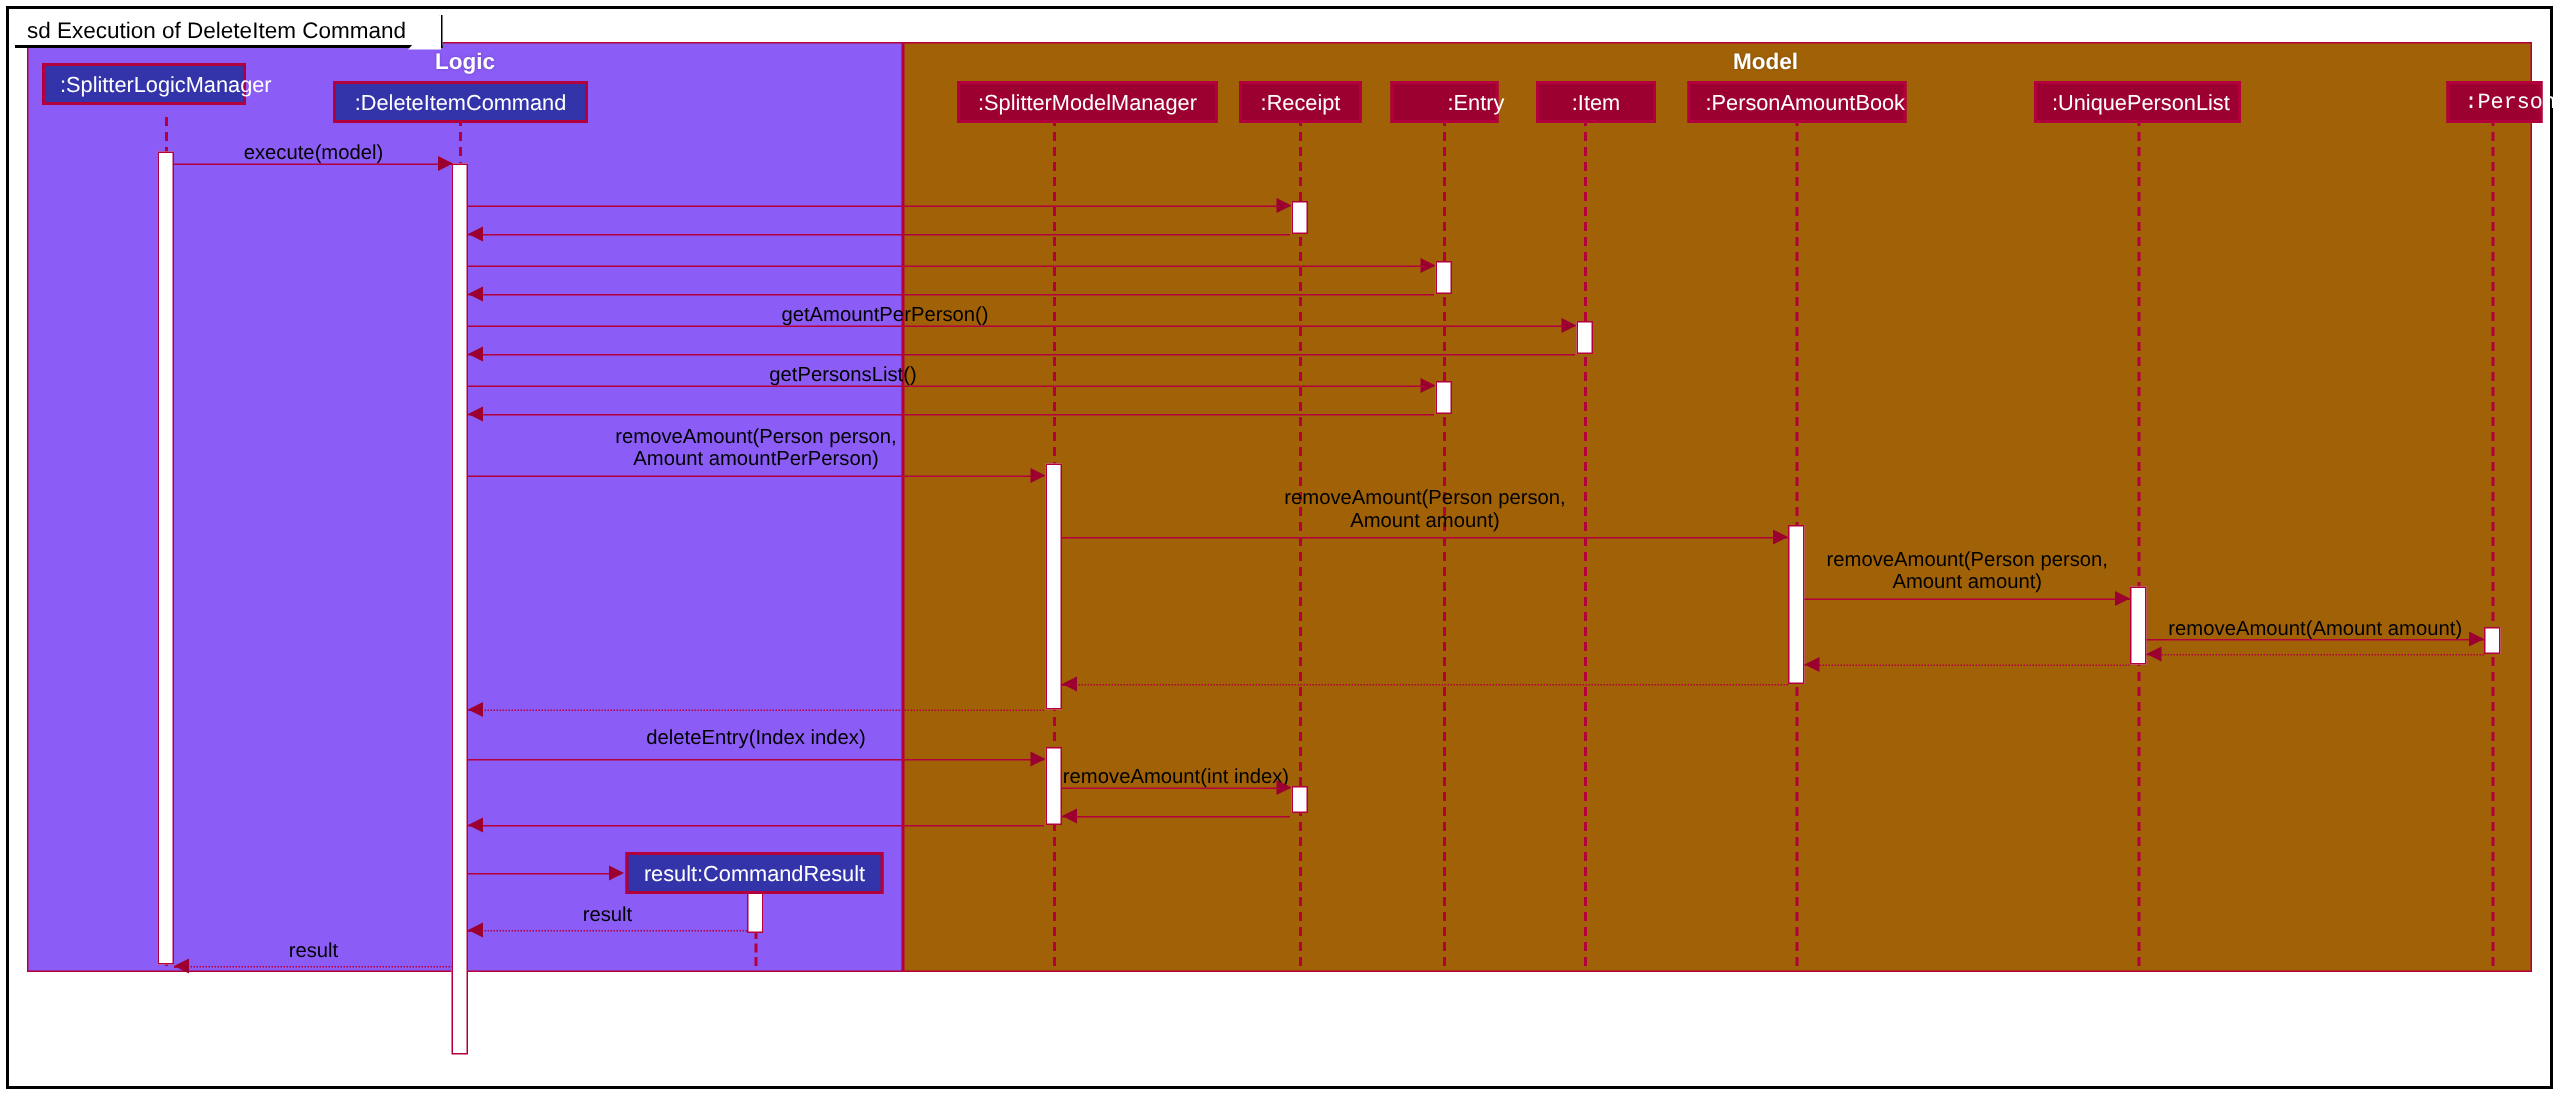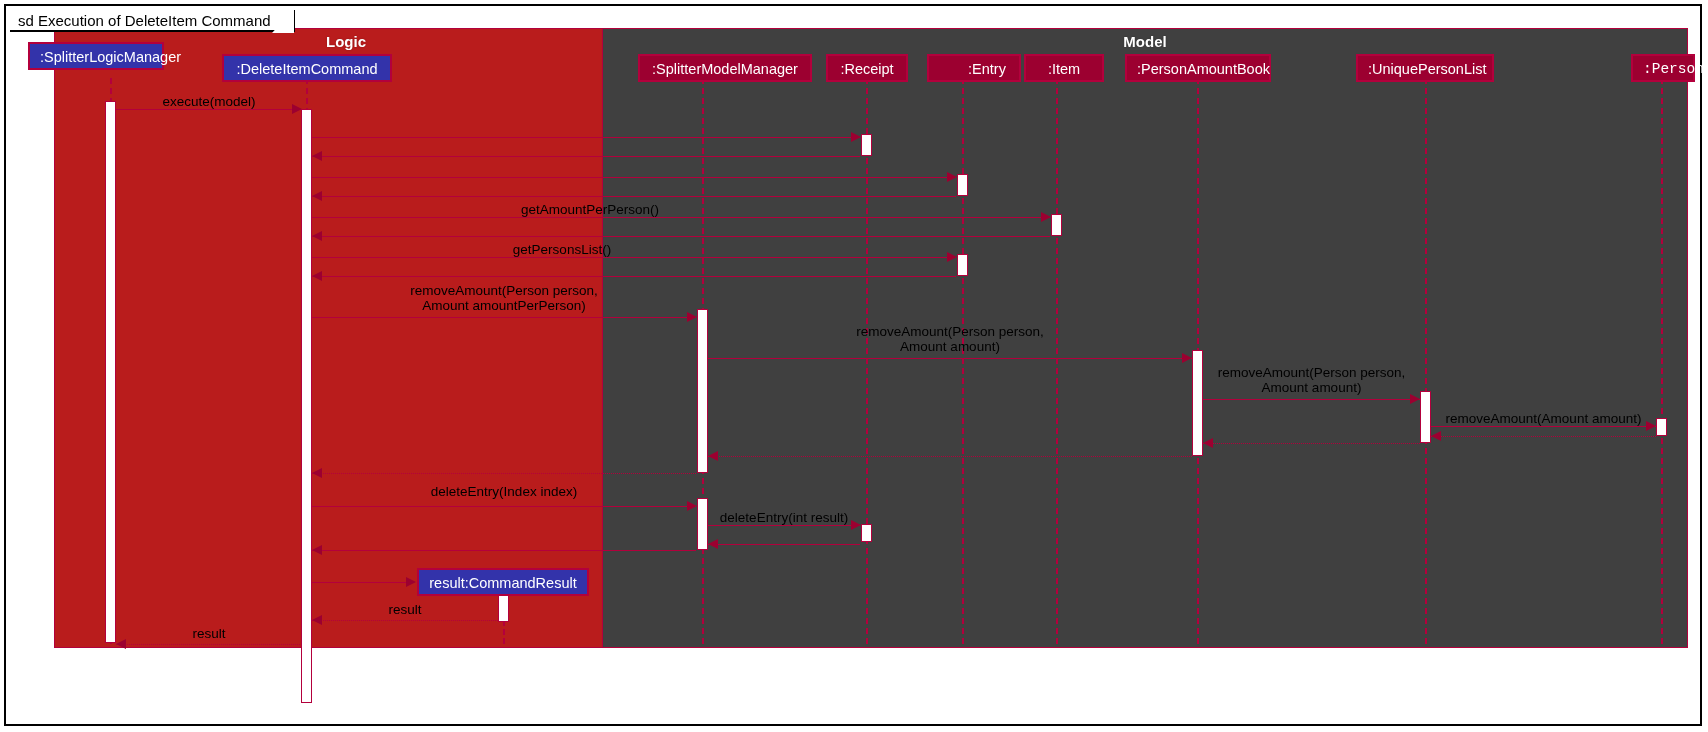--- a/index.html
+++ b/index.html
@@ -16,22 +16,22 @@
          padding:1px 22px 1px 8px;font-size:15px;color:#000;white-space:nowrap;
          line-height:20px;}
   #frame-title-diag{position:absolute;right:-1px;top:-1px;width:0;height:0;
          border-left:22px solid transparent;border-bottom:24px solid #ffffff;}
 
   
   .group{position:absolute;box-sizing:border-box;border:1px solid #b3003c;}
   .group-label{position:absolute;top:4px;width:100%;text-align:center;
         font-size:15px;font-weight:bold;color:#ffffff;
         text-shadow:0 0 2px rgba(0,0,0,.25);pointer-events:none;}
-  #group-logic{background:#b91c1c;margin-left:36px;}
-  #group-model{background:#404040;}
+  #group-logic{background:#8b5cf6;}
+  #group-model{background:#a16207;padding-left:32px;}
 
   
   .lifeline{position:absolute;width:0;border-left:2px dashed #b3003c;}
 
   
   .participant{position:absolute;box-sizing:border-box;
       border:2px solid #b3003c;color:#ffffff;font-size:14.5px;
       line-height:26px;height:28px;text-align:center;white-space:nowrap;
       padding:0 10px;}
   .p-blue{background:#3333aa;}
@@ -87,21 +87,21 @@
     </div>
     <div class="participant p-blue" style="left:216px;top:48px;width:170px;">
       <span>:DeleteItemCommand</span>
     </div>
     <div class="participant p-red" style="left:612px;top:48px;width:174px;margin-left:20px;">
       <span>:SplitterModelManager</span>
     </div>
     <div class="participant p-red" style="left:820px;top:48px;width:82px;">
       <span>:Receipt</span>
     </div>
-    <div class="participant p-red" style="left:921px;top:48px;width:94px;padding-left:36px;">
+    <div class="participant p-red" style="left:921px;top:48px;width:72px;padding-left:36px;">
       <span>:Entry</span>
     </div>
     <div class="participant p-red" style="left:1018px;top:48px;width:80px;">
       <span>:Item</span>
     </div>
     <div class="participant p-red" style="left:1119px;top:48px;width:146px;">
       <span>:PersonAmountBook</span>
     </div>
     <div class="participant p-red" style="left:1350px;top:48px;width:138px;">
       <span>:UniquePersonList</span>
@@ -182,21 +182,21 @@
     <div class="msg-line ret" style="left:702px;top:450px;width:484px;"></div>
     <div class="arrow arrow-l" style="left:702px;top:445px;"></div>
 
     <div class="msg-line ret" style="left:306px;top:467px;width:384px;"></div>
     <div class="arrow arrow-l" style="left:306px;top:462px;"></div>
 
     <div class="msg-label" style="left:306px;top:478px;width:384px;">deleteEntry(Index index)</div>
     <div class="msg-line" style="left:306px;top:500px;width:384px;"></div>
     <div class="arrow arrow-r" style="left:681px;top:495px;"></div>
 
-    <div class="msg-label" style="left:702px;top:504px;width:152px;">deleteEntry(int result)</div>
+    <div class="msg-label" style="left:702px;top:504px;width:152px;">removeAmount(int index)</div>
     <div class="msg-line" style="left:702px;top:519px;width:152px;"></div>
     <div class="arrow arrow-r" style="left:845px;top:514px;"></div>
 
     <div class="msg-line" style="left:702px;top:538px;width:152px;"></div>
     <div class="arrow arrow-l" style="left:702px;top:533px;"></div>
 
     <div class="msg-line" style="left:306px;top:544px;width:384px;"></div>
     <div class="arrow arrow-l" style="left:306px;top:539px;"></div>
 
     <div class="msg-line" style="left:306px;top:576px;width:102px;"></div>

